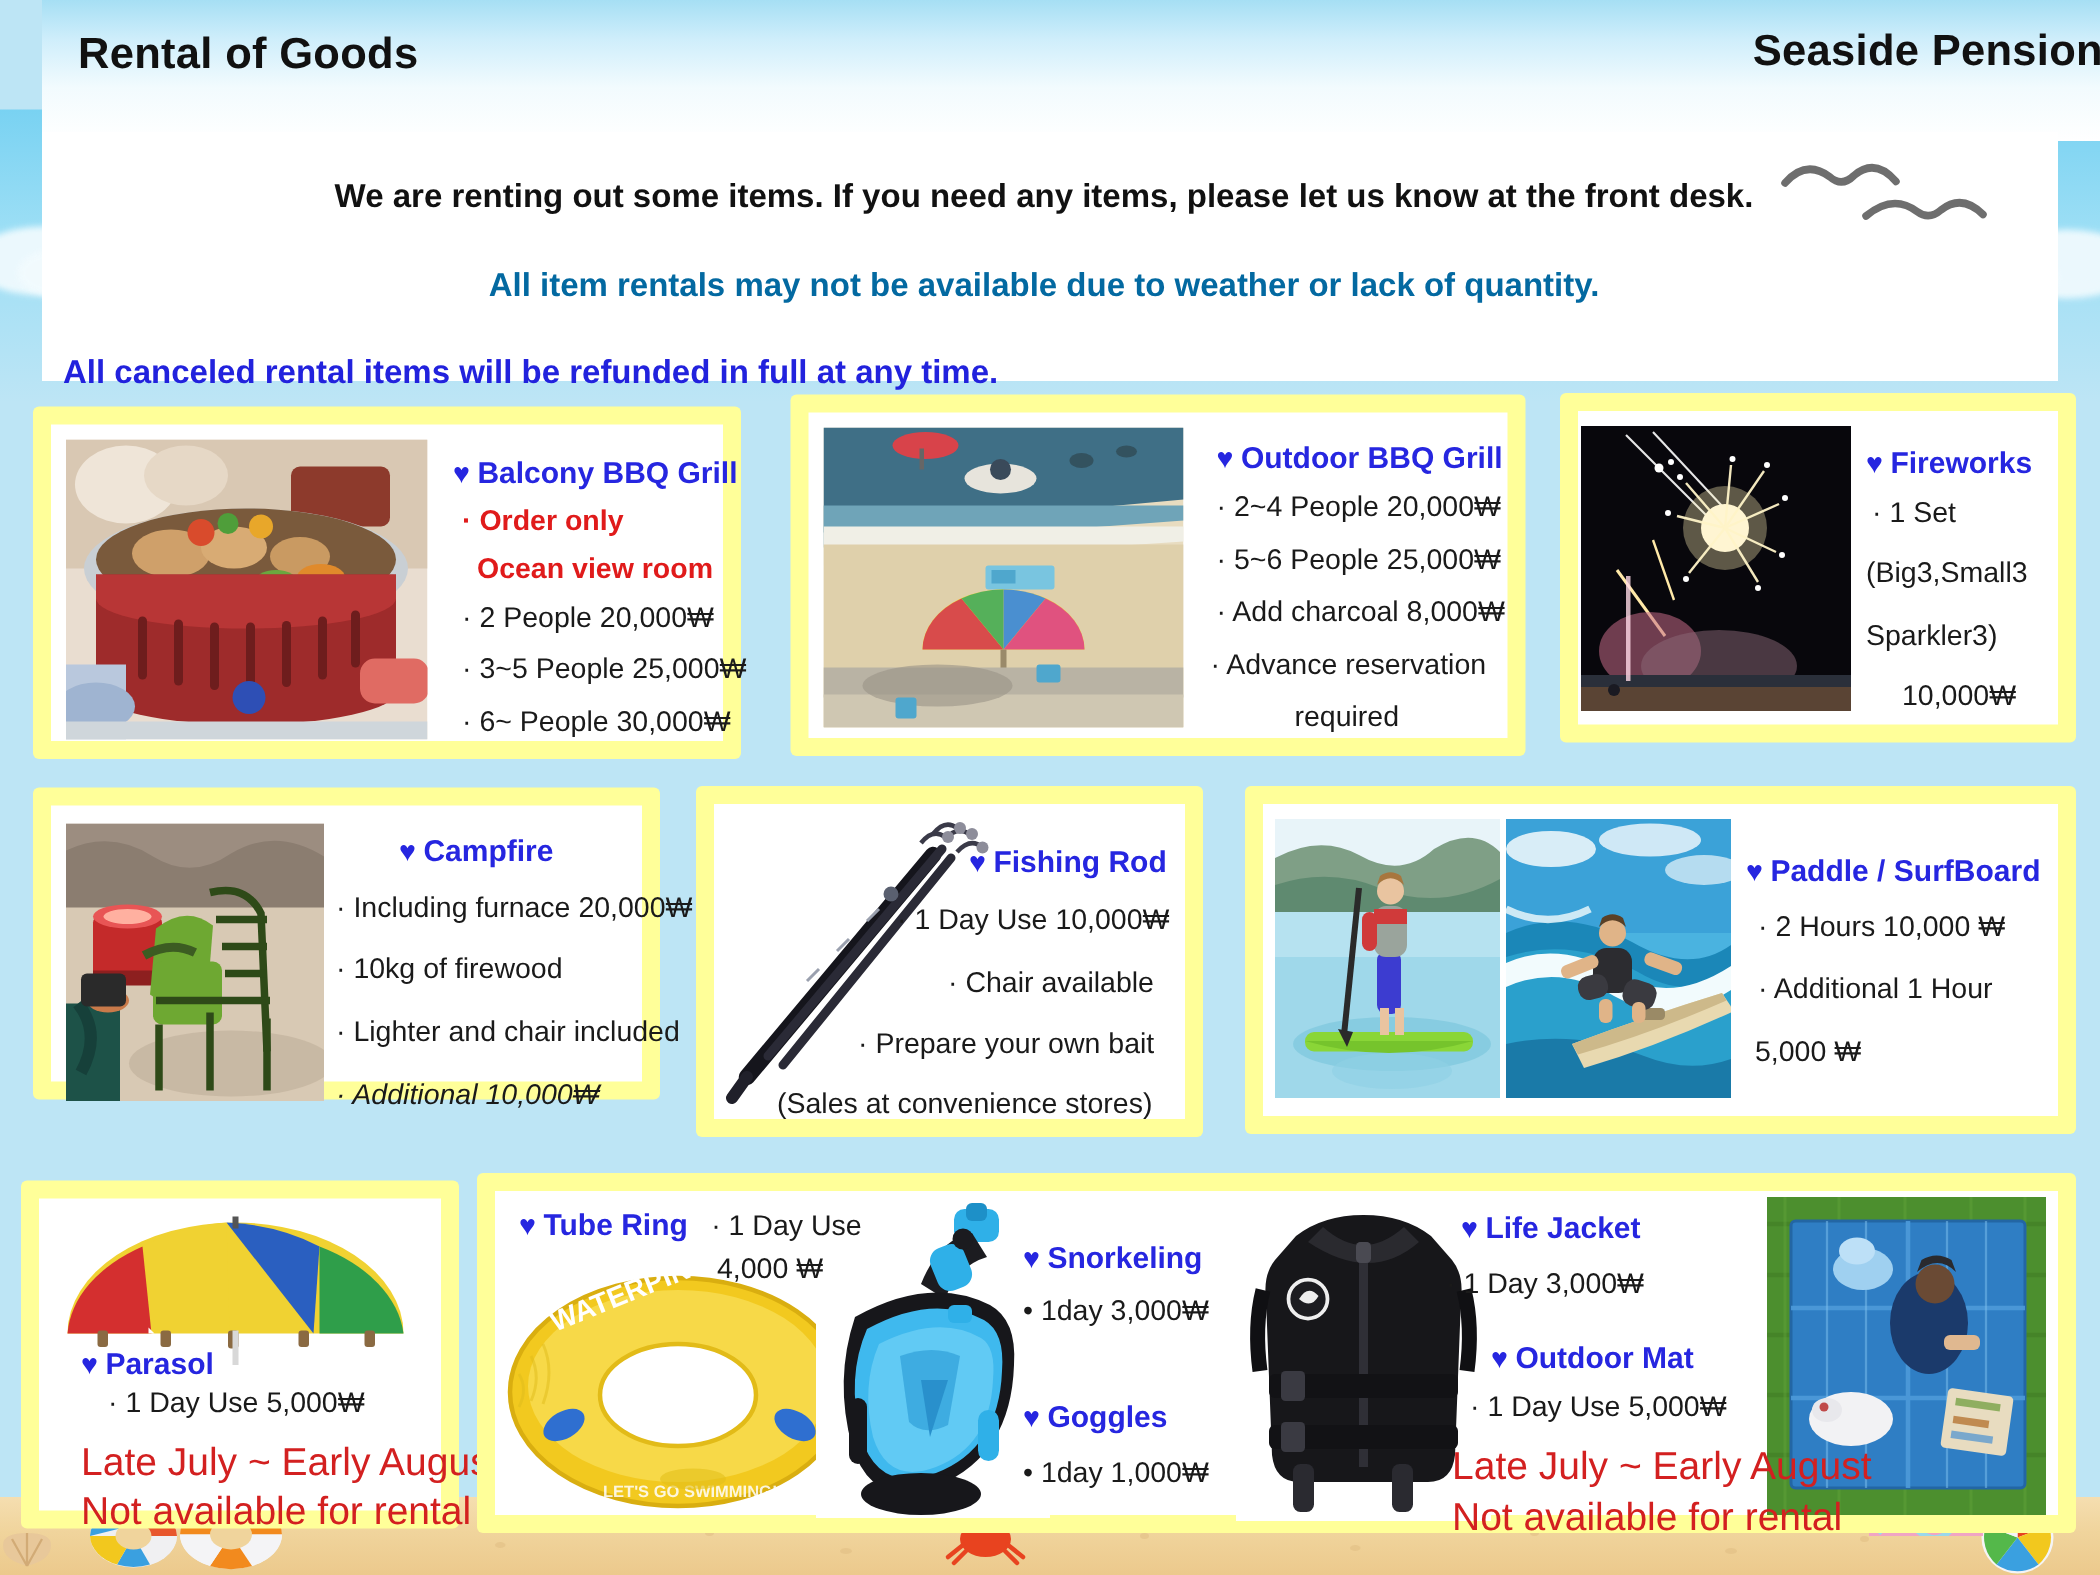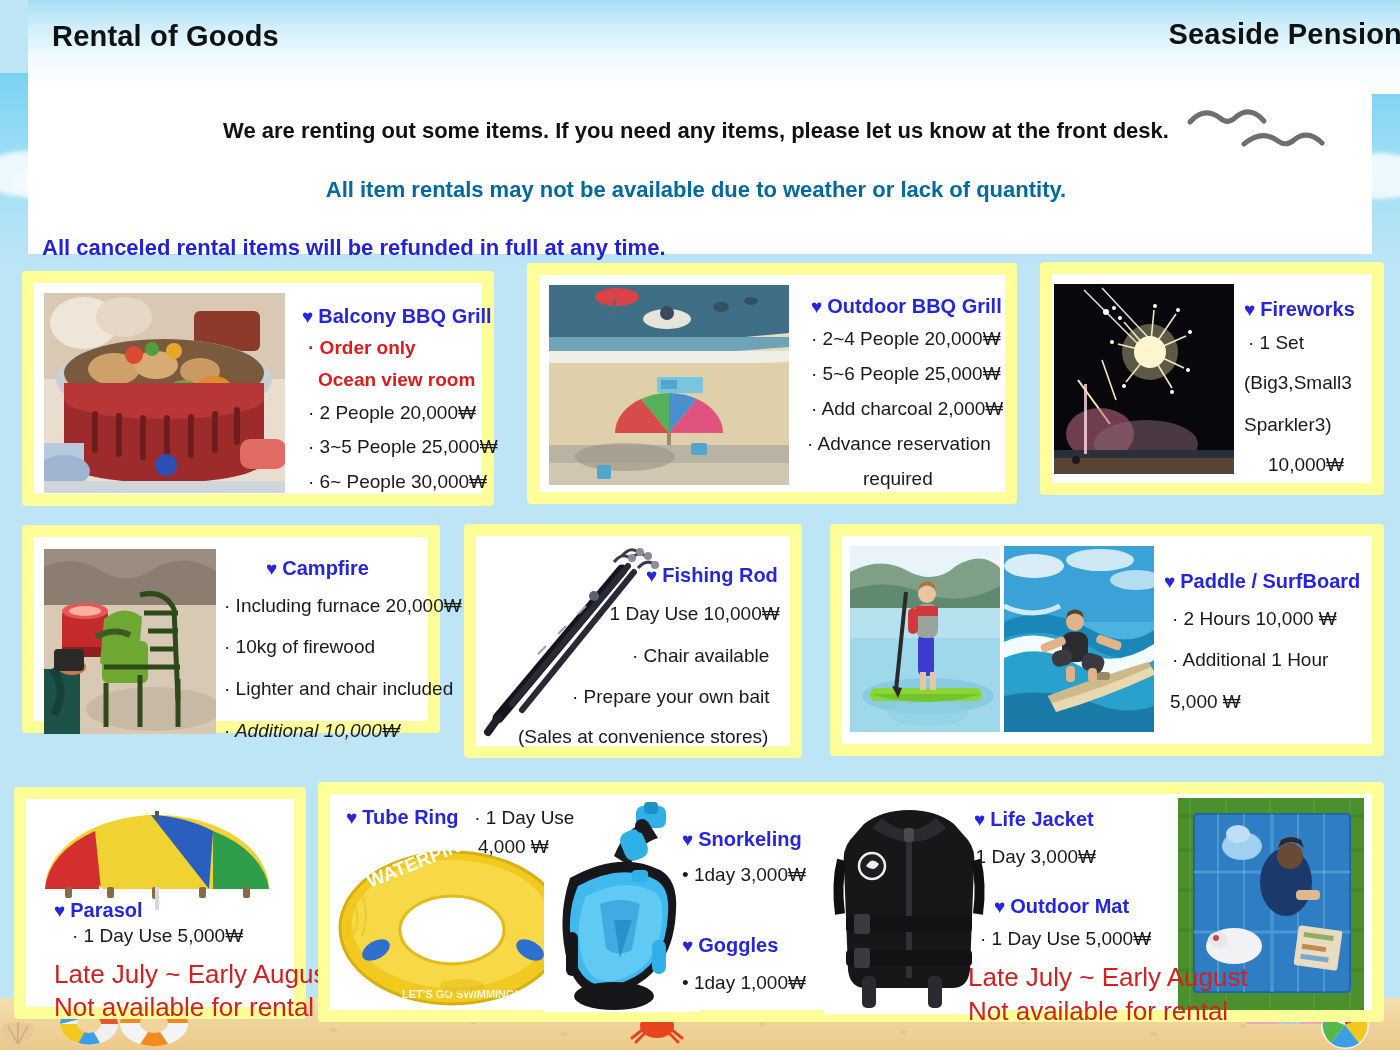--- a/index.html
+++ b/index.html
@@ -192,21 +192,21 @@
       <ellipse cx="76" cy="172" rx="50" ry="14" fill="#9a9387" opacity=".6"></ellipse>
       <rect x="48" y="180" width="14" height="14" rx="2" fill="#4fa7cd"></rect>
       <rect x="142" y="158" width="16" height="12" rx="2" fill="#4fa7cd"></rect>
     </svg>
     <div class="card-flow">
       <div class="txt item-title" style="left:272px; top:20px;">
         <span class="heart">♥</span><span>Outdoor BBQ Grill</span>
       </div>
       <div class="txt line" style="left:272px; top:53px;">· 2~4 People 20,000₩</div>
       <div class="txt line" style="left:272px; top:88px;">· 5~6 People 25,000₩</div>
-      <div class="txt line" style="left:272px; top:123px;">· Add charcoal 2,000₩</div>
+      <div class="txt line" style="left:272px; top:123px;">· Add charcoal 8,000₩</div>
       <div class="txt line" style="left:268px; top:158px;">· Advance reservation</div>
       <div class="txt line" style="left:324px; top:193px;">required</div>
     </div>
   </div>
 </div>
 
 <div class="card" style="left:1040px; top:262px; width:344px; height:233px;">
   <div class="card-inner">
     <svg class="photo" style="left:2px; top:10px; width:180px; height:190px;" viewBox="0 0 180 190">
       <rect width="180" height="190" fill="#08070c"></rect>

